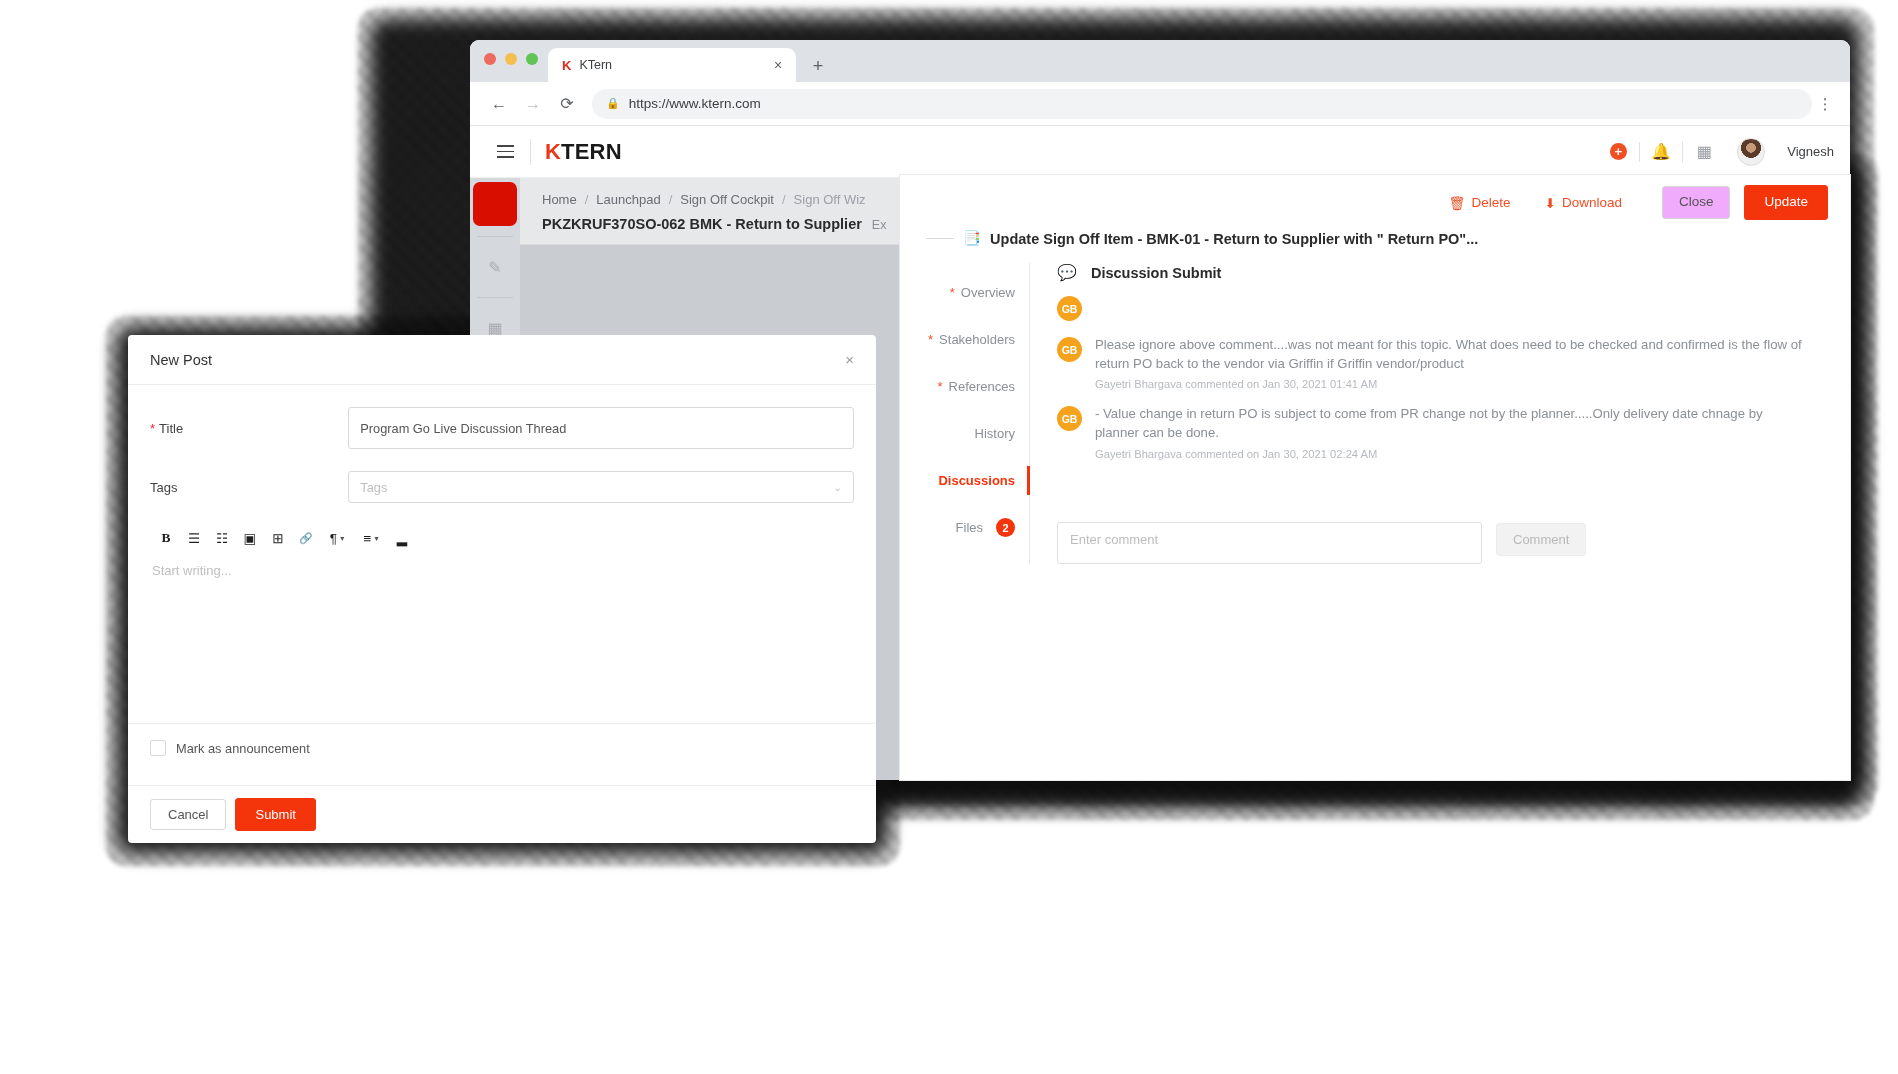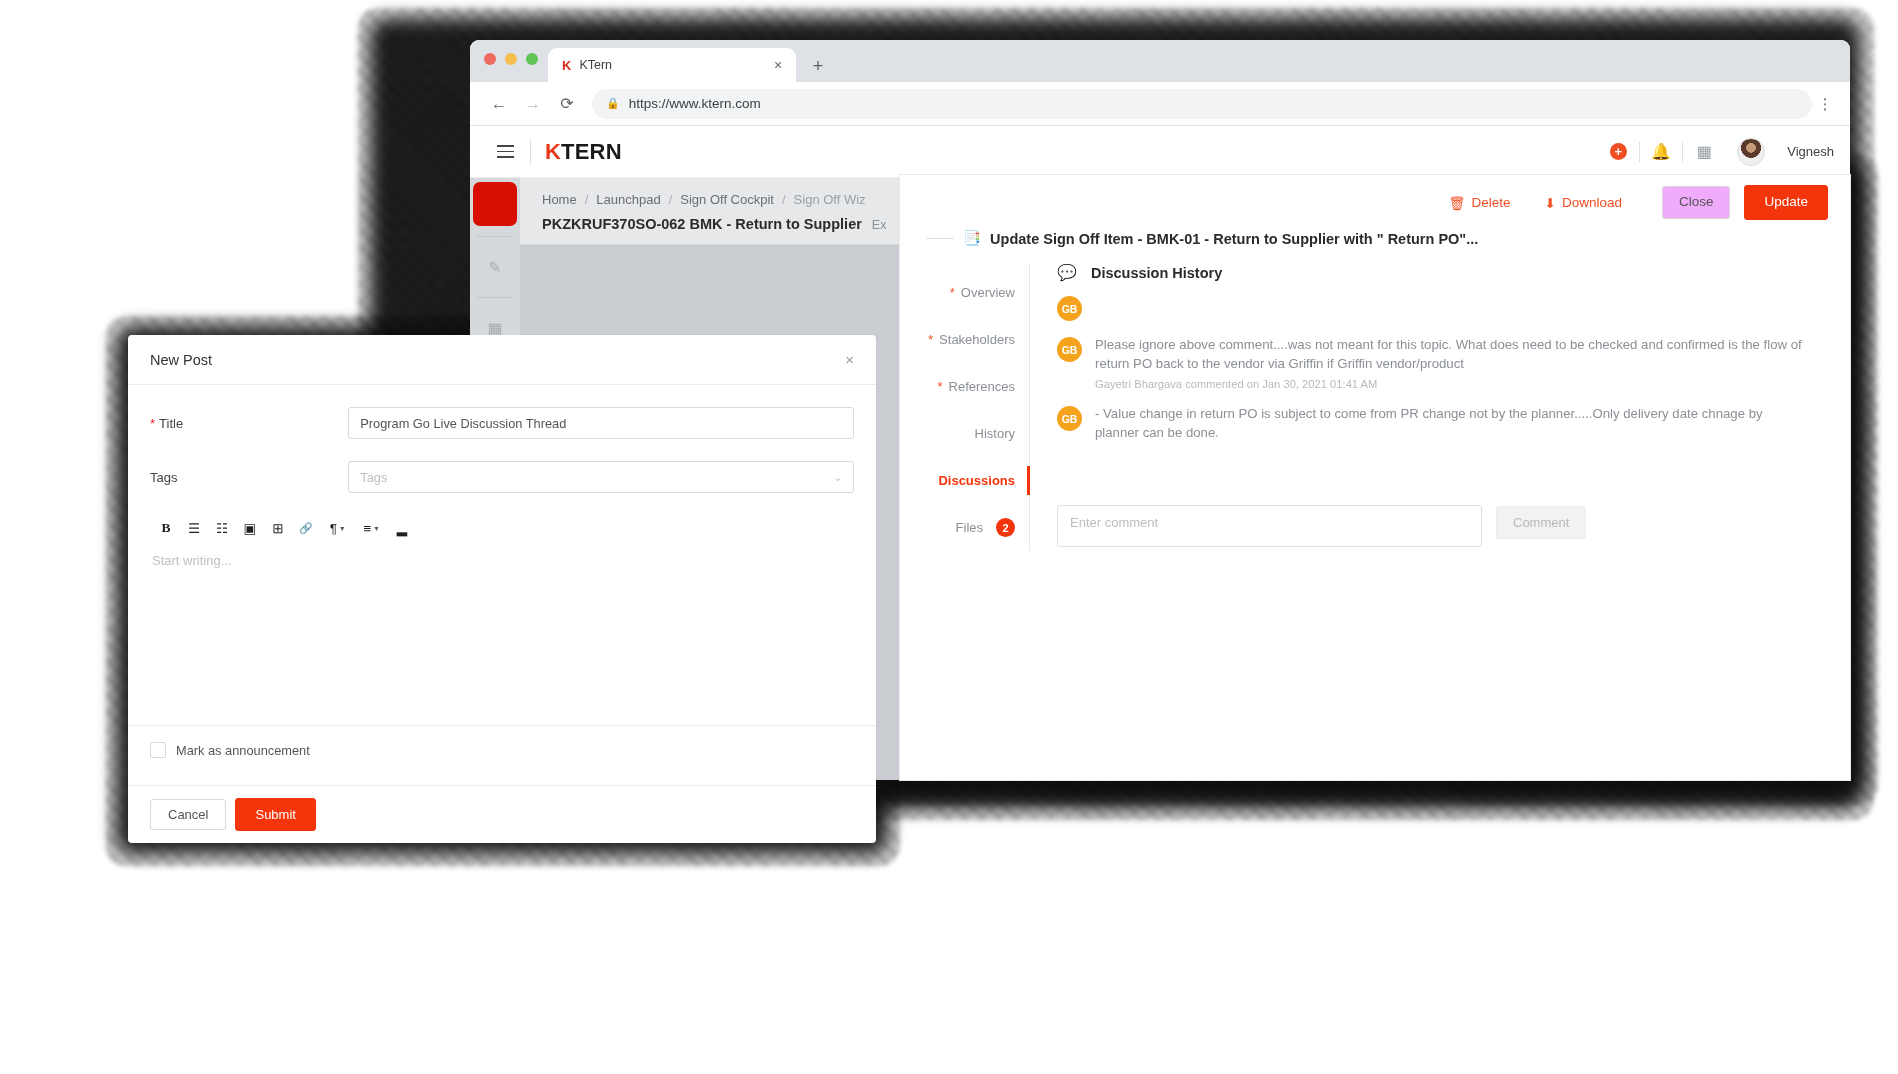--- a/index.html
+++ b/index.html
@@ -297,21 +297,21 @@
   .modal-title { font-size: 14.5px; color: #333; font-weight: 400; }
   .modal-x { margin-left: auto; font-size: 15px; color: #9a9a9a; line-height: 1; }
   .modal-body { padding: 22px 22px 0 22px; }
   .frow { display: flex; align-items: center; margin-bottom: 22px; }
   .flabel {
     width: 200px; font-size: 13px; color: #444;
     display: flex; align-items: center; gap: 4px;
   }
   .req { color: #f5222d; font-size: 13px; line-height: 1; }
   .finput {
-    width: 510px; height: 32px;
+    width: 510px; height: 42px;
     border: 1px solid #d9d9d9; border-radius: 3px;
     padding: 0 11px; box-sizing: border-box;
     font-size: 12.8px; color: #555;
     font-family: "Liberation Sans", sans-serif;
     background: #fff;
   }
   .fselect {
     width: 510px; height: 32px;
     border: 1px solid #d9d9d9; border-radius: 3px;
     padding: 0 11px; box-sizing: border-box;
@@ -330,21 +330,21 @@
     font-size: 13.5px; color: #1f1f1f;
   }
   .tbtn.wide { width: 34px; gap: 2px; }
   .tcaret { font-size: 8px; color: #555; margin-left: 1px; }
   .editor {
     height: 150px; font-size: 13px; color: #bfbfbf;
     padding: 6px 2px;
   }
   .announce {
     border-top: 1px solid #ececec;
-    margin: 16px -22px; padding: 16px 22px 0 22px;
+    margin: 4px -22px; padding: 16px 22px 0 22px;
     display: flex; align-items: center; gap: 10px;
     font-size: 12.8px; color: #555;
   }
   .cb {
     width: 14px; height: 14px; border: 1px solid #d9d9d9;
     border-radius: 2px; background: #fff;
   }
   .modal-foot {
     position: absolute; left: 0; right: 0; bottom: 0;
     height: 58px; border-top: 1px solid #ececec;
@@ -493,41 +493,42 @@
         </div>
         <div class="navitem">
           <span>Files</span>
           <span class="badge">2</span>
         </div>
       </div>
 
       <div class="discpanel">
         <div class="disc-head">
           <span class="bubble-ico">💬</span>
-          <span>Discussion History</span>
+          <span>Discussion Submit</span>
         </div>
 
         <div class="comment">
           <div class="gb">GB</div>
           <div>
           </div>
         </div>
 
         <div class="comment">
           <div class="gb">GB</div>
           <div>
             <div class="ctext">Please ignore above comment....was not meant for this topic. What does need to be checked and confirmed is the flow of return PO back to the vendor via Griffin if Griffin vendor/product</div>
             <div class="cmeta">Gayetri Bhargava commented on Jan 30, 2021 01:41 AM</div>
           </div>
         </div>
 
         <div class="comment">
           <div class="gb">GB</div>
           <div>
             <div class="ctext">- Value change in return PO is subject to come from PR change not by the planner.....Only delivery date chnage by planner can be done.</div>
+            <div class="cmeta">Gayetri Bhargava commented on Jan 30, 2021 02:24 AM</div>
           </div>
         </div>
 
         <div class="comment-form">
           <textarea class="ta" placeholder="Enter comment" style=""></textarea>
           <button class="btn-comment">Comment</button>
         </div>
       </div>
     </div>
   </div>

